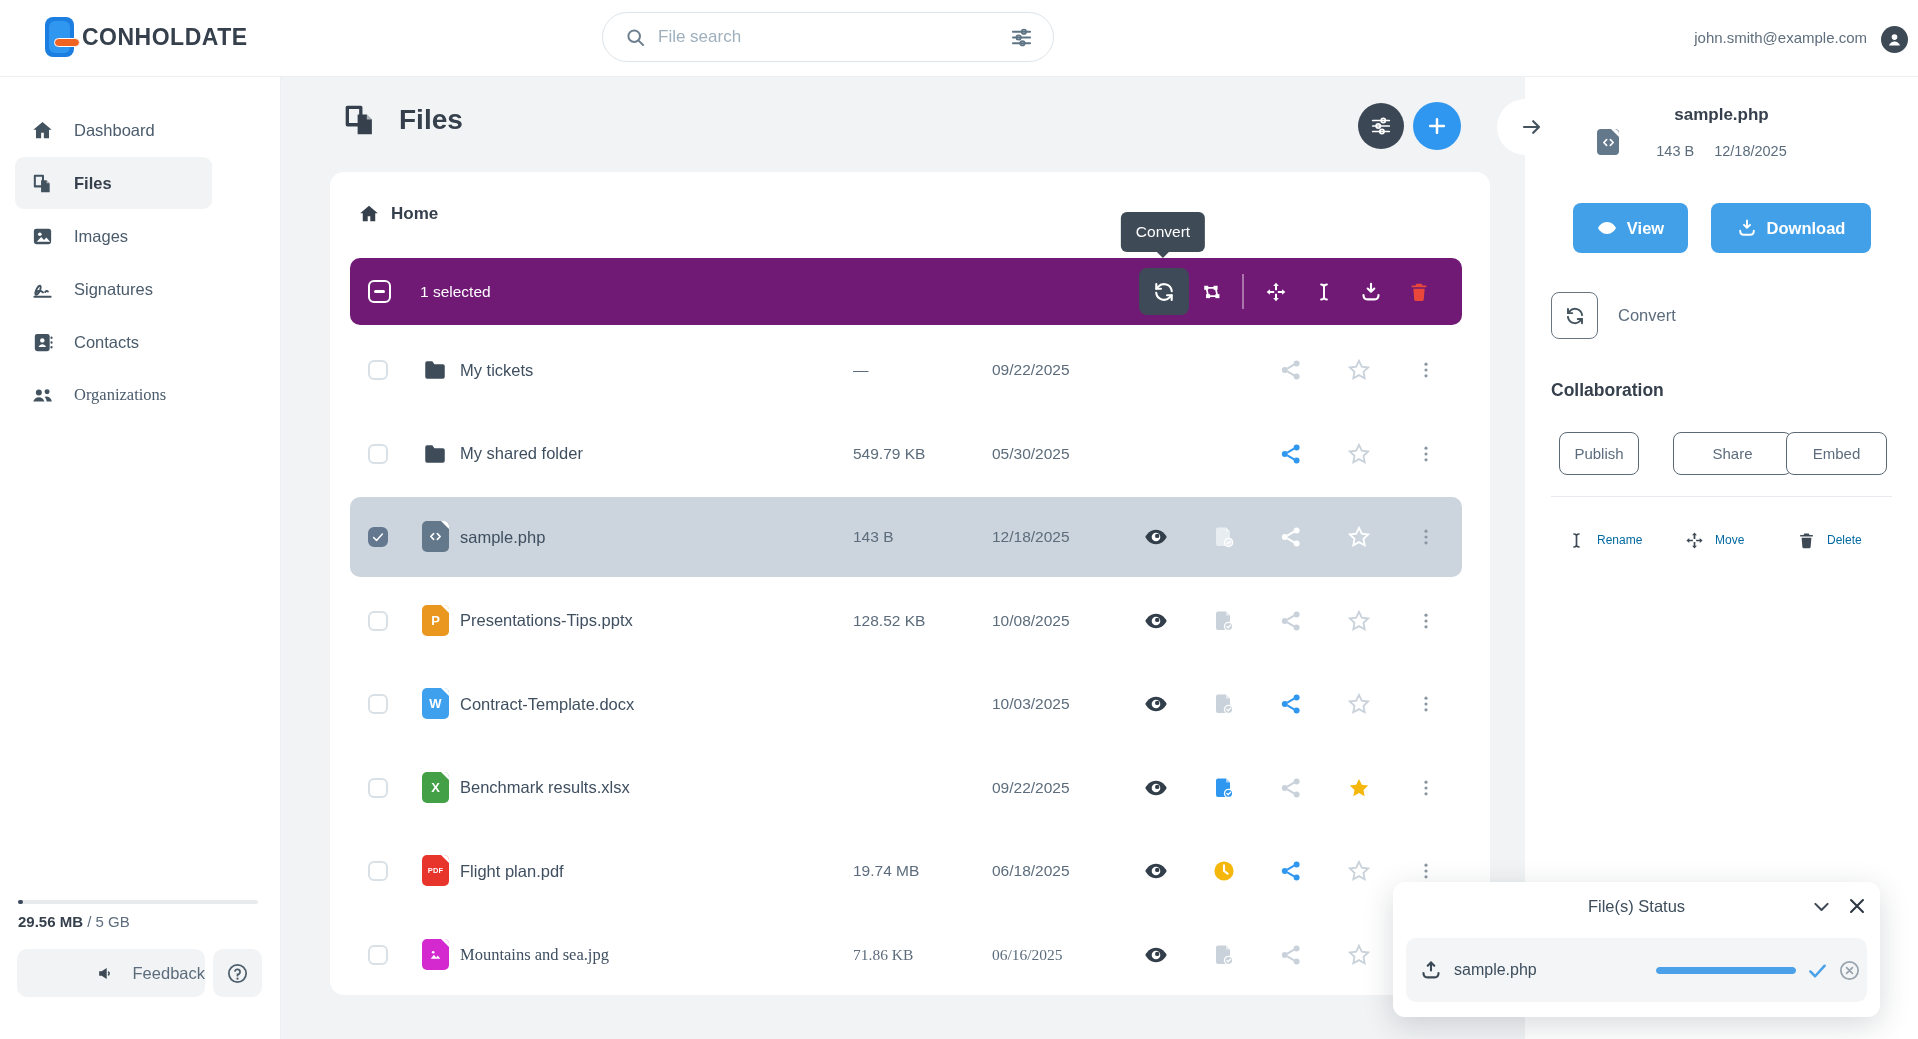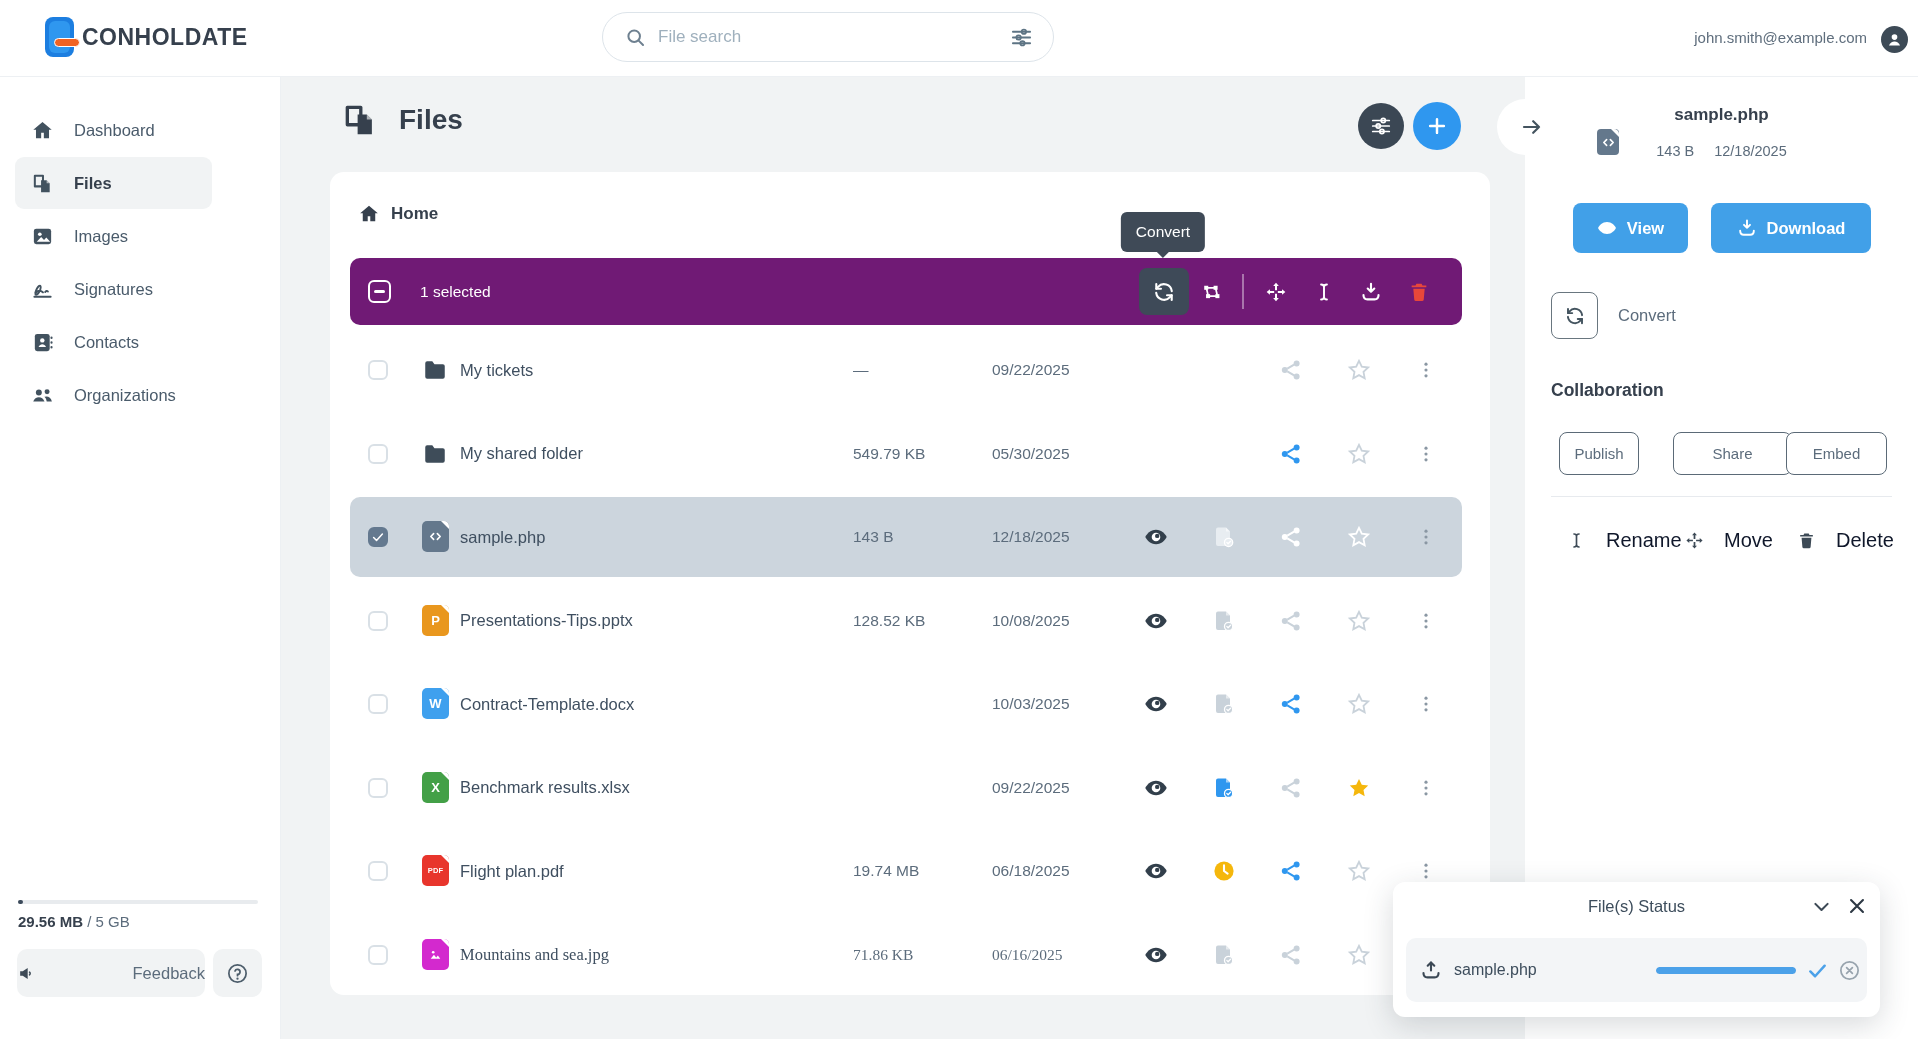--- a/index.html
+++ b/index.html
@@ -26,21 +26,21 @@
 
   
   .sidebar{position:absolute;left:0;top:77px;width:281px;height:962px;background:#fff;border-right:1px solid #edf0f3;z-index:10}
   .nav-item{position:absolute;left:15px;width:197px;height:52px;border-radius:9px;display:flex;align-items:center;padding-left:16px;gap:20px;cursor:pointer;color:#4a5b6b;font-size:16.5px}
   .nav-item .icon{width:23px;height:23px;color:#42525f}
   .nav-item.active{background:#f1f3f4;font-weight:700;color:#36404d}
   .storage-bar{position:absolute;left:18px;top:823px;width:240px;height:4px;background:#e8ebee;border-radius:2px}
   .storage-bar i{position:absolute;left:0;top:0;height:4px;background:#3b4a5a;border-radius:2px}
   .storage-text{position:absolute;left:18px;top:836px;font-size:15px;color:#5c6c7c}
   .storage-text b{color:#36404d}
-  .feedback-btn{position:absolute;left:17px;top:872px;width:188px;height:48px;background:#f1f3f4;border:none;border-radius:10px;display:flex;align-items:center;justify-content:space-between;gap:18px;font-size:16.5px;color:#5c6c7c;cursor:pointer;font-family:inherit}
+  .feedback-btn{position:absolute;left:17px;top:872px;width:188px;height:48px;background:#f1f3f4;border:none;border-radius:10px;display:flex;align-items:center;justify-content:flex-end;gap:18px;font-size:16.5px;color:#5c6c7c;cursor:pointer;font-family:inherit}
   .feedback-btn .icon{width:19px;height:19px;color:#3d4a56}
   .help-btn{position:absolute;left:213px;top:872px;width:49px;height:48px;background:#f1f3f4;border:none;border-radius:10px;display:flex;align-items:center;justify-content:center;color:#4d5d6b;cursor:pointer}
   .help-btn .icon{width:23px;height:23px}
 
   
   .main{position:absolute;left:281px;top:77px;width:1244px;height:962px;background:#f1f3f4}
   .page-head{position:absolute;left:60px;top:24px;display:flex;align-items:center;gap:20px}
   .page-head .icon{width:38px;height:38px;color:#36404d}
   .page-title{font-size:28px;font-weight:700;color:#36404d}
   .circle-btn{position:absolute;border:none;border-radius:50%;display:flex;align-items:center;justify-content:center;cursor:pointer}
@@ -104,21 +104,21 @@
   .btn-blue{position:absolute;top:126px;height:50px;background:#41a0e8;border:none;border-radius:8px;color:#fff;font-size:16.5px;font-weight:600;display:flex;align-items:center;justify-content:center;gap:10px;cursor:pointer;font-family:inherit}
   .btn-view{left:48px;width:115px}
   .btn-download{left:186px;width:160px}
   .btn-blue .icon{width:20px;height:20px}
   .convert-sq{position:absolute;left:26px;top:215px;width:47px;height:47px;border:1px solid #69767f;border-radius:8px;background:#fff;display:flex;align-items:center;justify-content:center;color:#44545f;cursor:pointer}
   .convert-sq .icon{width:20px;height:20px}
   .convert-lbl{position:absolute;left:93px;top:215px;height:47px;display:flex;align-items:center;font-size:16.5px;color:#5c6c7c}
   .collab-title{position:absolute;left:26px;top:303px;font-size:17.5px;font-weight:700;color:#36404d}
   .collab-btn{position:absolute;top:355px;height:43px;background:#fff;border:1px solid #5b6a77;border-radius:8px;font-size:15px;color:#5c6c7c;cursor:pointer;font-family:inherit}
   .rp-divider{position:absolute;left:26px;right:26px;top:419px;height:1px;background:#e7eaee}
-  .rp-action{position:absolute;top:440px;height:46px;display:flex;align-items:center;gap:20px;font-size:20px;color:#0f172a;cursor:pointer}
+  .rp-action{position:absolute;top:440px;height:46px;display:flex;align-items:center;gap:11px;font-size:12px;color:#0369a1;cursor:pointer}
   .rp-action .icon{width:19px;height:19px;color:#3d4a56}
 
   
   .status-panel{position:absolute;left:1393px;top:882px;width:487px;height:135px;background:#fff;border-radius:12px;box-shadow:0 8px 30px rgba(40,50,60,.18);z-index:50}
   .sp-head{position:absolute;left:0;top:0;width:100%;height:48px;display:flex;align-items:center;justify-content:center;font-size:16.5px;color:#3d4d5c}
   .sp-chevron{position:absolute;left:418px;top:14px;width:21px;height:21px;color:#3d4a56;cursor:pointer}
   .sp-close{position:absolute;left:453px;top:13px;width:22px;height:22px;color:#2d3844;cursor:pointer}
   .sp-row{position:absolute;left:13px;top:56px;width:461px;height:64px;background:#f3f5f7;border-radius:10px}
   .sp-row .upl{position:absolute;left:14px;top:21px;width:22px;height:22px;color:#3b4855}
   .sp-row .fn{position:absolute;left:48px;top:0;height:64px;display:flex;align-items:center;font-size:16px;color:#3d4d5c}
@@ -213,21 +213,21 @@
             <rect x="4" y="3" width="15.5" height="18" rx="2.6" fill="currentColor"></rect>
             <circle cx="11.8" cy="9.8" r="2.3" fill="#fff"></circle>
             <path d="M7.9 16.8c.9-2.2 2.3-3 3.9-3s3 1 3.9 3z" fill="#fff"></path>
             <rect x="20.3" y="5.8" width="2.2" height="2.6" rx="1.1" fill="currentColor"></rect>
             <rect x="20.3" y="10.7" width="2.2" height="2.6" rx="1.1" fill="currentColor"></rect>
             <rect x="20.3" y="15.6" width="2.2" height="2.6" rx="1.1" fill="currentColor"></rect>
           </svg>
         </span>
         <span>Contacts</span>
       </div>
-      <div class="nav-item" style="top: 292px;">
+      <div class="nav-item" style="top: 292px; font-family: Liberation Serif, serif;">
         <span class="icon">
           <svg viewBox="0 0 24 24" fill="currentColor">
             <circle cx="8.2" cy="8.8" r="3.1"></circle>
             <path d="M2.3 18.3c1-3.2 3.4-4.6 5.9-4.6s4.9 1.4 5.9 4.6z"></path>
             <circle cx="16.8" cy="8" r="2.6"></circle>
             <path d="M15 13.2c3-.5 5.9 1.1 6.8 5.1h-5.4c-.3-2.1-1-3.9-2.4-5.1z"></path>
           </svg>
         </span>
         <span>Organizations</span>
       </div>

